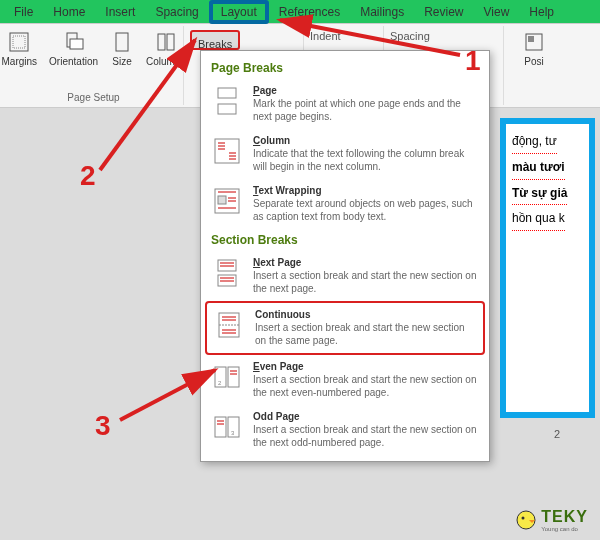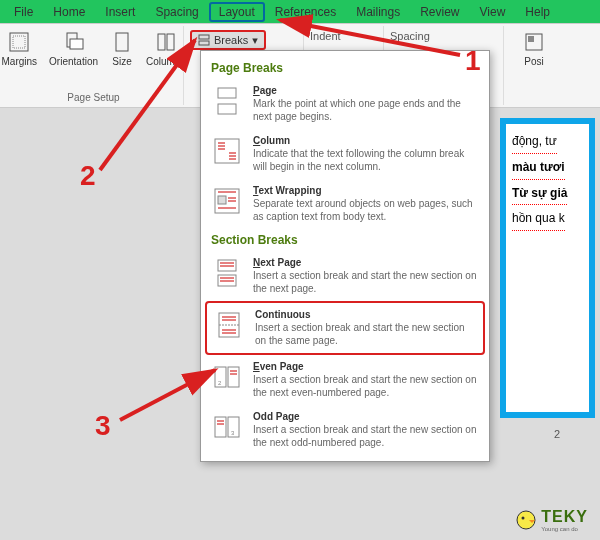--- a/index.html
+++ b/index.html
@@ -1,29 +1,29 @@
 <!DOCTYPE html>
 <html><head>
 <meta charset="utf-8">
 <style>
   * { box-sizing: border-box; margin: 0; padding: 0; }
   body { font-family: 'Segoe UI', Arial, sans-serif; font-size: 12px; background: #f3f3f3; width: 600px; height: 540px; overflow: hidden; position: relative; color: #333; }
   
   .menubar { display: flex; background: #22c55e; border-bottom: 1px solid #ccc; height: 24px; align-items: center; padding: 0 4px; }
   .menubar .tab { padding: 3px 10px; cursor: pointer; font-size: 12px; }
-  .menubar .tab.active { border: 2px solid #0369a1; border-radius: 3px; padding: 1px 8px; }
+  .menubar .tab.active { border: 4px solid #0369a1; border-radius: 3px; padding: 1px 8px; }
   
   .ribbon { background: #f5f5f5; height: 84px; display: flex; border-bottom: 1px solid #ccc; position: relative; padding: 2px 4px; }
   .ribbon-group { border-right: 1px solid #ddd; padding: 2px 6px; display: flex; flex-direction: column; align-items: center; position: relative; }
   .ribbon-group-label { position: absolute; bottom: 2px; font-size: 10px; color: #666; white-space: nowrap; }
   .ribbon-btn { display: flex; flex-direction: column; align-items: center; justify-content: flex-start; padding: 2px 4px; margin: 0 2px; cursor: pointer; font-size: 10px; }
   .ribbon-btn .icn { width: 24px; height: 24px; display: flex; align-items: center; justify-content: center; margin-bottom: 2px; }
   .ribbon-row { display: flex; }
   
-  .breaks-btn { background: #ddd; border: 2px solid #d92020; border-radius: 3px; padding: 2px 6px; display: inline-flex; align-items: center; gap: 4px; height: 20px; cursor: pointer; font-size: 11px; }
+  .breaks-btn { background: #ddd; border: 2px solid #d92020; border-radius: 3px; padding: 2px 6px; display: inline-flex; align-items: center; gap: 4px; height: 20px; cursor: pointer; font-size: 11px; flex-direction: column; }
   .breaks-btn svg.icn-svg { width: 12px; height: 12px; }
   
   .spacing-group { display: flex; flex-direction: column; gap: 2px; padding-top: 20px; }
   .spacing-row { display: flex; align-items: center; gap: 2px; }
   .spinner { width: 40px; height: 18px; border: 1px solid #aaa; display: flex; align-items: center; background: #fff; font-size: 10px; padding-left: 3px; position: relative; }
   .spinner::after { content: ''; position: absolute; right: 0; top: 0; bottom: 0; width: 12px; border-left: 1px solid #aaa; }
   
   .dropdown { position: absolute; top: 50px; left: 200px; width: 290px; background: #fff; border: 1px solid #999; box-shadow: 2px 2px 8px rgba(0,0,0,0.3); z-index: 100; padding: 6px 0; }
   .dropdown-header { font-weight: bold; font-size: 12px; padding: 4px 10px; color: #4d7c0f; }
   .dropdown-item { display: flex; padding: 6px 10px; gap: 10px; cursor: pointer; }

